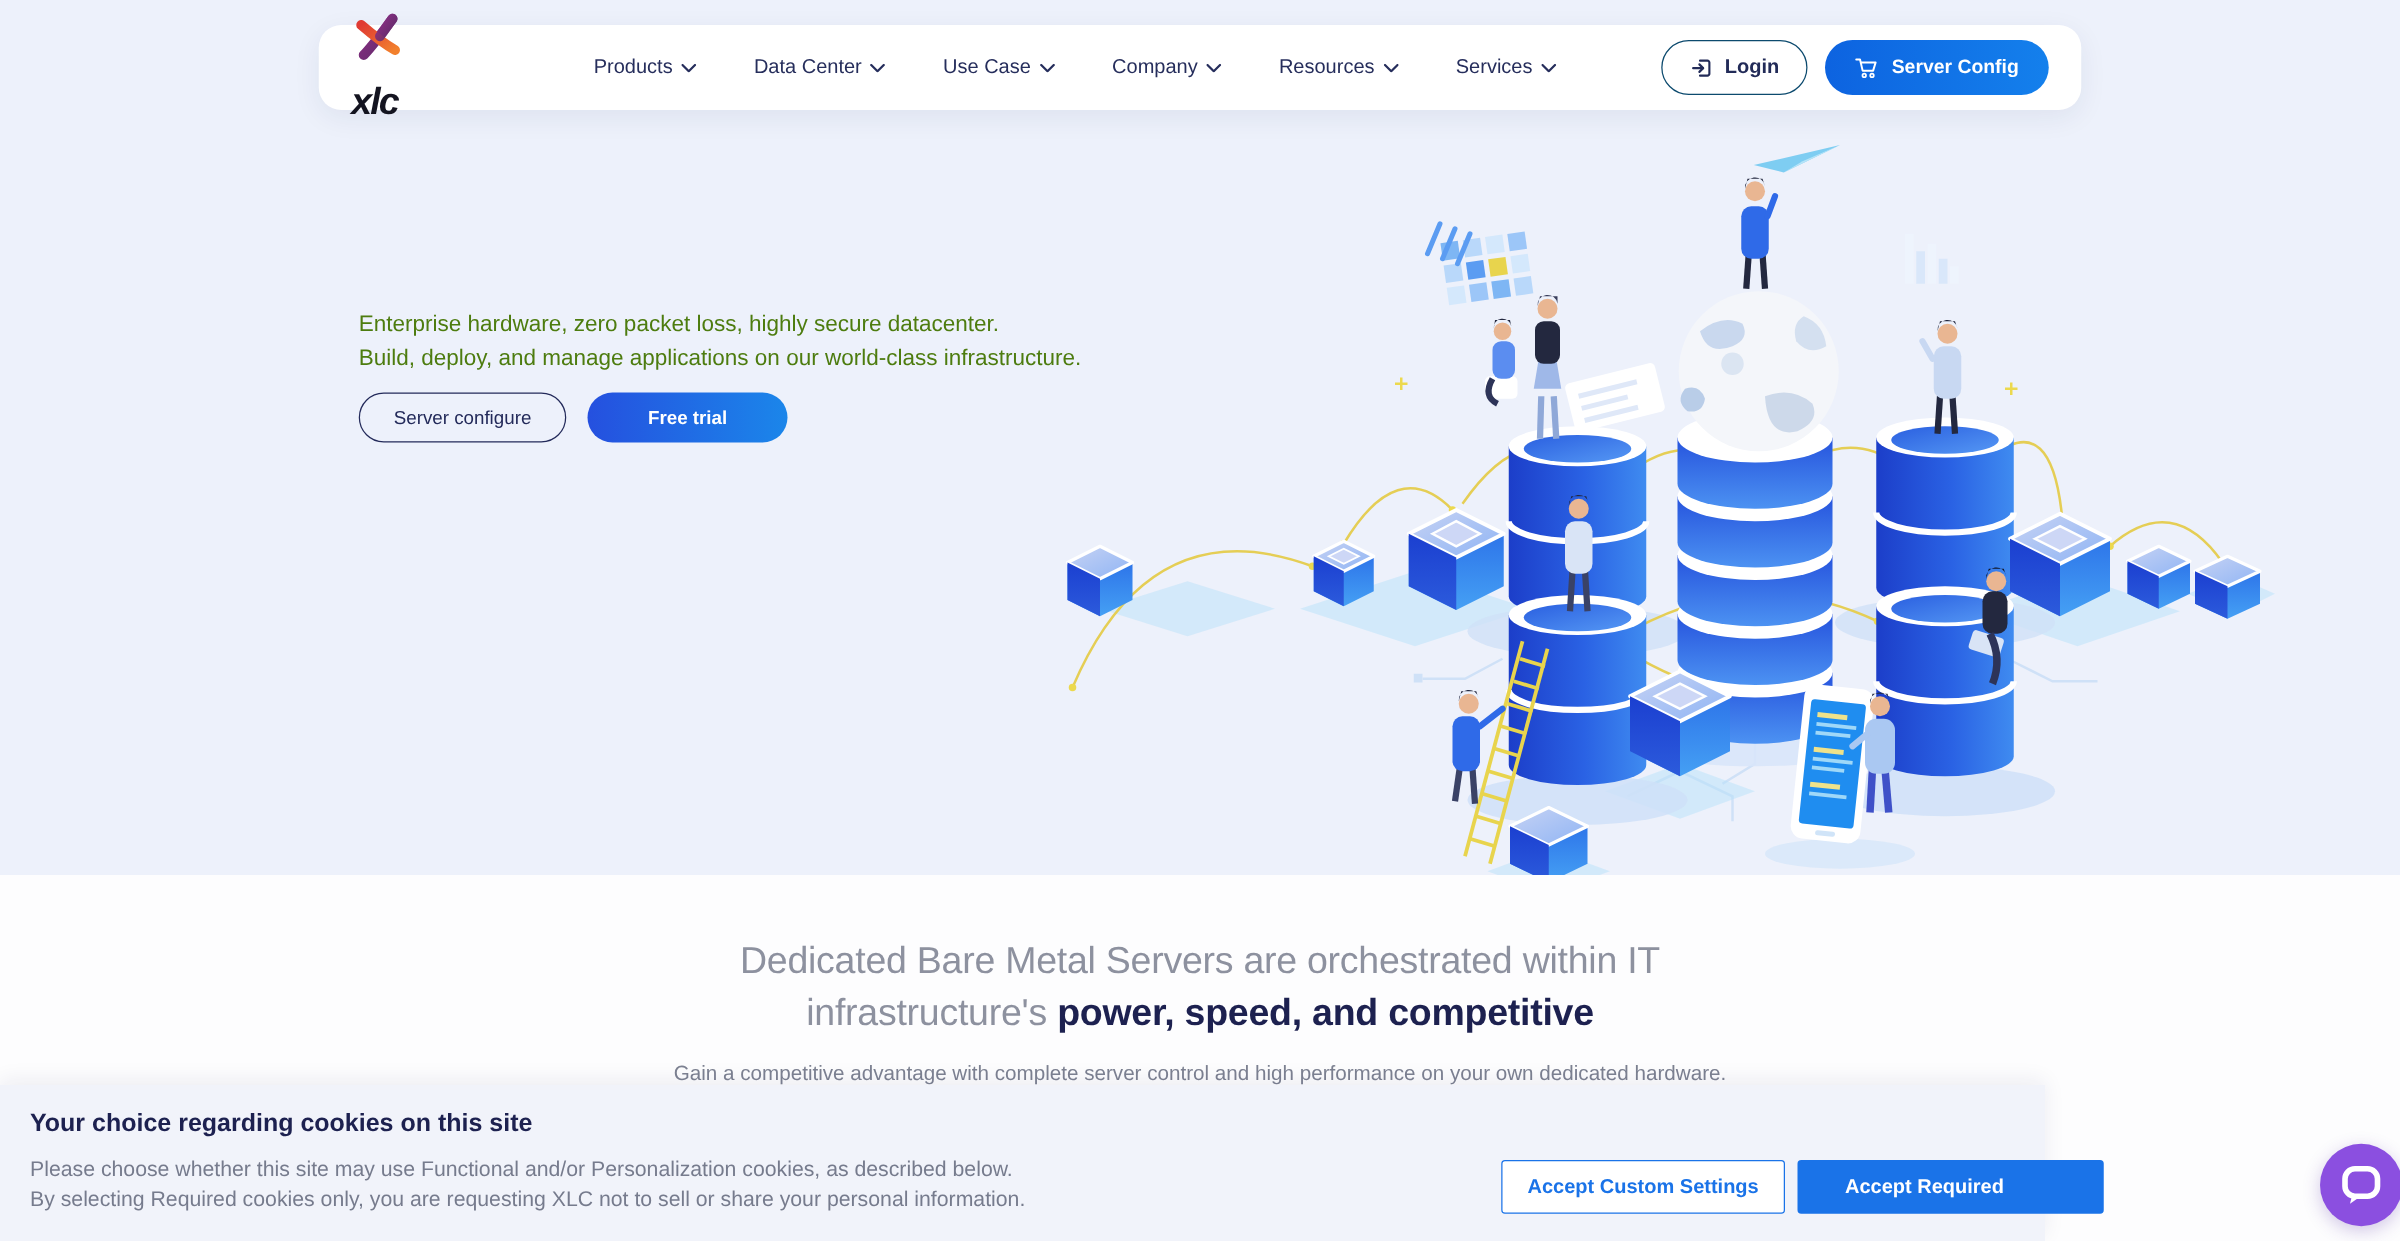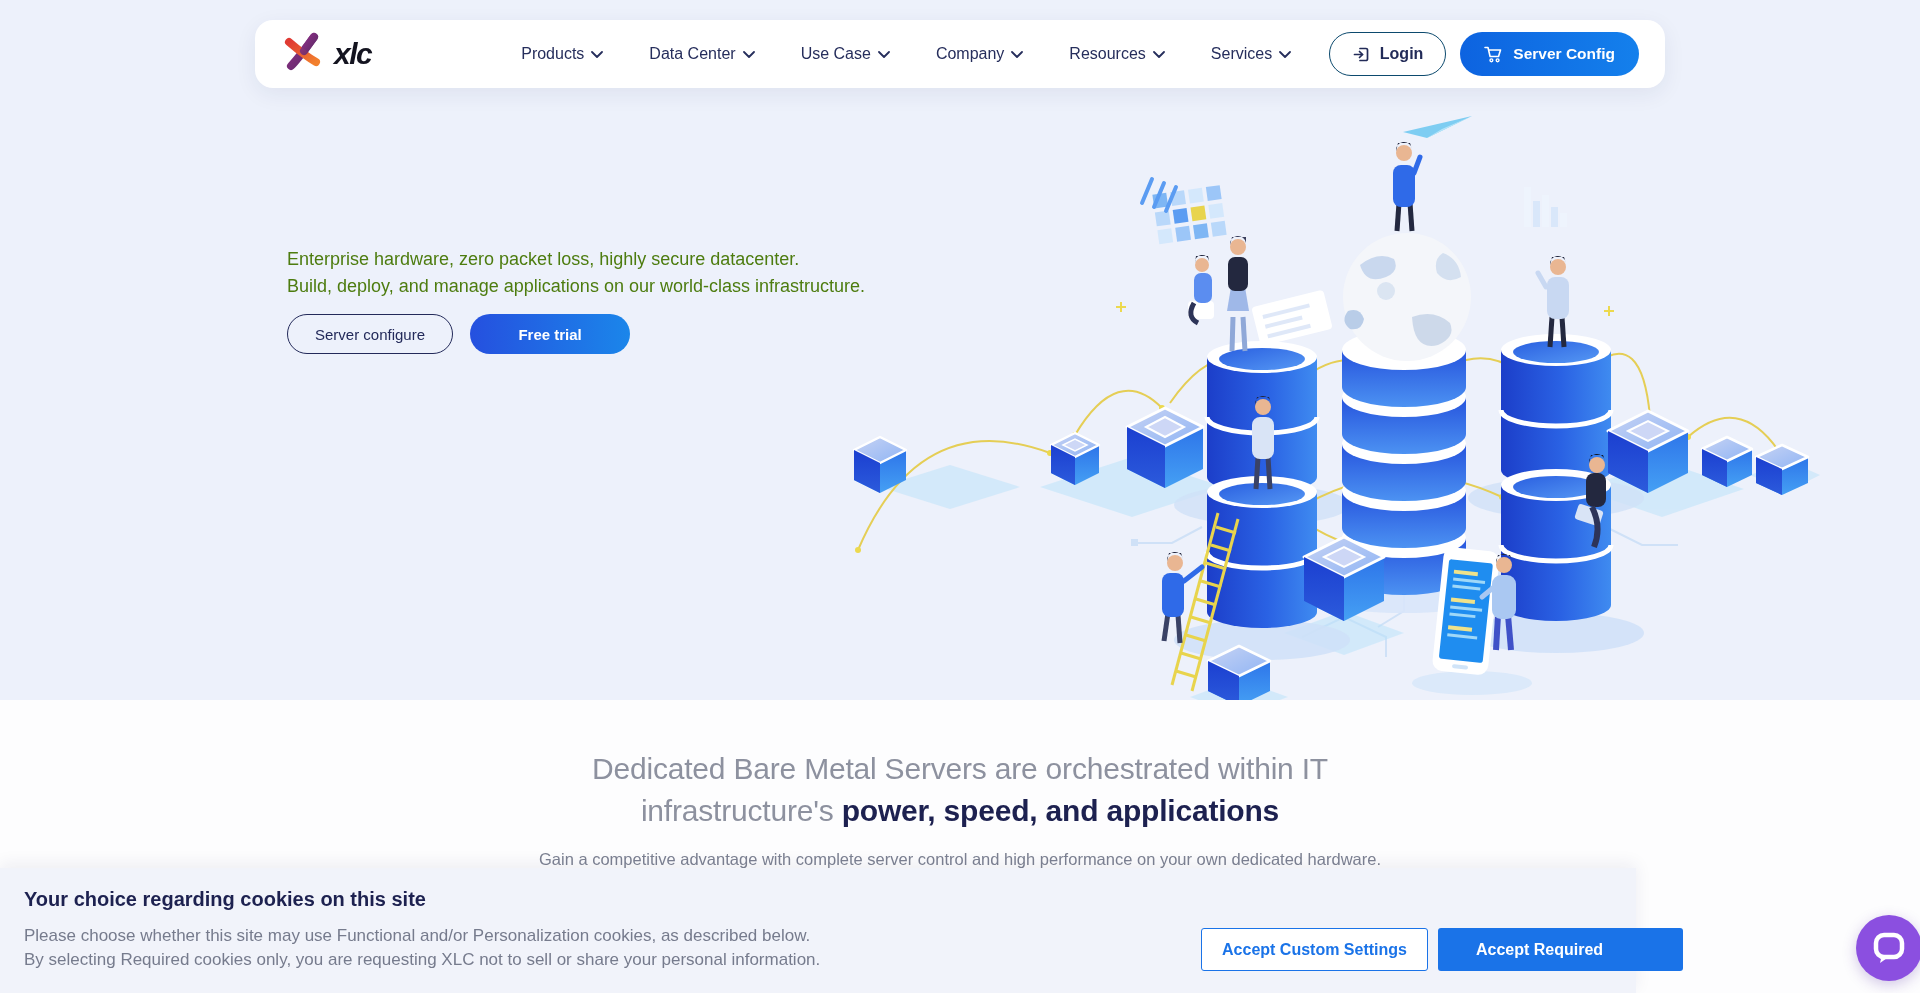--- a/index.html
+++ b/index.html
@@ -6,21 +6,21 @@
   html,body { width:1920px; height:993px; overflow:hidden; font-family:"Liberation Sans", sans-serif; }
   body { position:relative; background:#fdfdfe; }
 
   
   .hero { position:absolute; left:0; top:0; width:1920px; height:700px; background:#edf1fb; }
 
   
   .navbar { position:absolute; left:255px; top:20px; width:1410px; height:68px;
     background:#ffffff; border-radius:18px; box-shadow:0 6px 22px rgba(30,40,90,.07);
     display:flex; align-items:center; padding:0 26px; z-index:20; }
-  .logo { display:flex; align-items:center; gap:9px; cursor:pointer; }
+  .logo { display:flex; gap:9px; cursor:pointer;flex-direction:column; }
   .logo-text { font-size:30px; font-weight:700; font-style:italic; color:#141420; letter-spacing:-1.5px; }
   .nav-menu { display:flex; gap:46px; margin-left:150px; }
   .nav-item { display:flex; align-items:center; gap:7px; font-size:16px; font-weight:500;
     color:#262e5c; cursor:pointer; white-space:nowrap; }
   .nav-actions { margin-left:auto; display:flex; align-items:center; gap:14px; }
   .btn-login { height:44px; padding:0 22px; display:flex; align-items:center; gap:9px;
     border:1px solid #0c4a6e; border-radius:22px; background:#fff; color:#222b58;
     font-size:16px; font-weight:600; cursor:pointer; font-family:inherit; }
   .btn-server-config { height:44px; padding:0 24px; display:flex; align-items:center; gap:10px;
     border:none; border-radius:22px; background:linear-gradient(90deg,#0d63e0,#1480ec);
@@ -475,21 +475,21 @@
         <circle cx="654" cy="460" r="8" fill="#e9b692"></circle>
         <path d="M646,458 a8,8 0 0 1 16,-2 l-2,-6 l-12,0 Z" fill="#23283f"></path>
       </g>
     </svg>
   </div>
 </div>
 
 <section class="section-white">
   <h2 class="section-heading">
     <span>Dedicated Bare Metal Servers are orchestrated within IT</span><br>
-    <span>infrastructure's </span><span class="bold">power, speed, and applications</span>
+    <span>infrastructure's </span><span class="bold">power, speed, and competitive</span>
   </h2>
   <p class="section-subtext">Gain a competitive advantage with complete server control and high performance on your own dedicated hardware.</p>
 </section>
 
 <div class="cookie-banner">
   <div class="cookie-inner">
     <div class="cookie-title">Your choice regarding cookies on this site</div>
     <div class="cookie-body">
       <span class="line">Please choose whether this site may use Functional and/or Personalization cookies, as described below.</span>
       <span class="line">By selecting Required cookies only, you are requesting XLC not to sell or share your personal information.</span>

